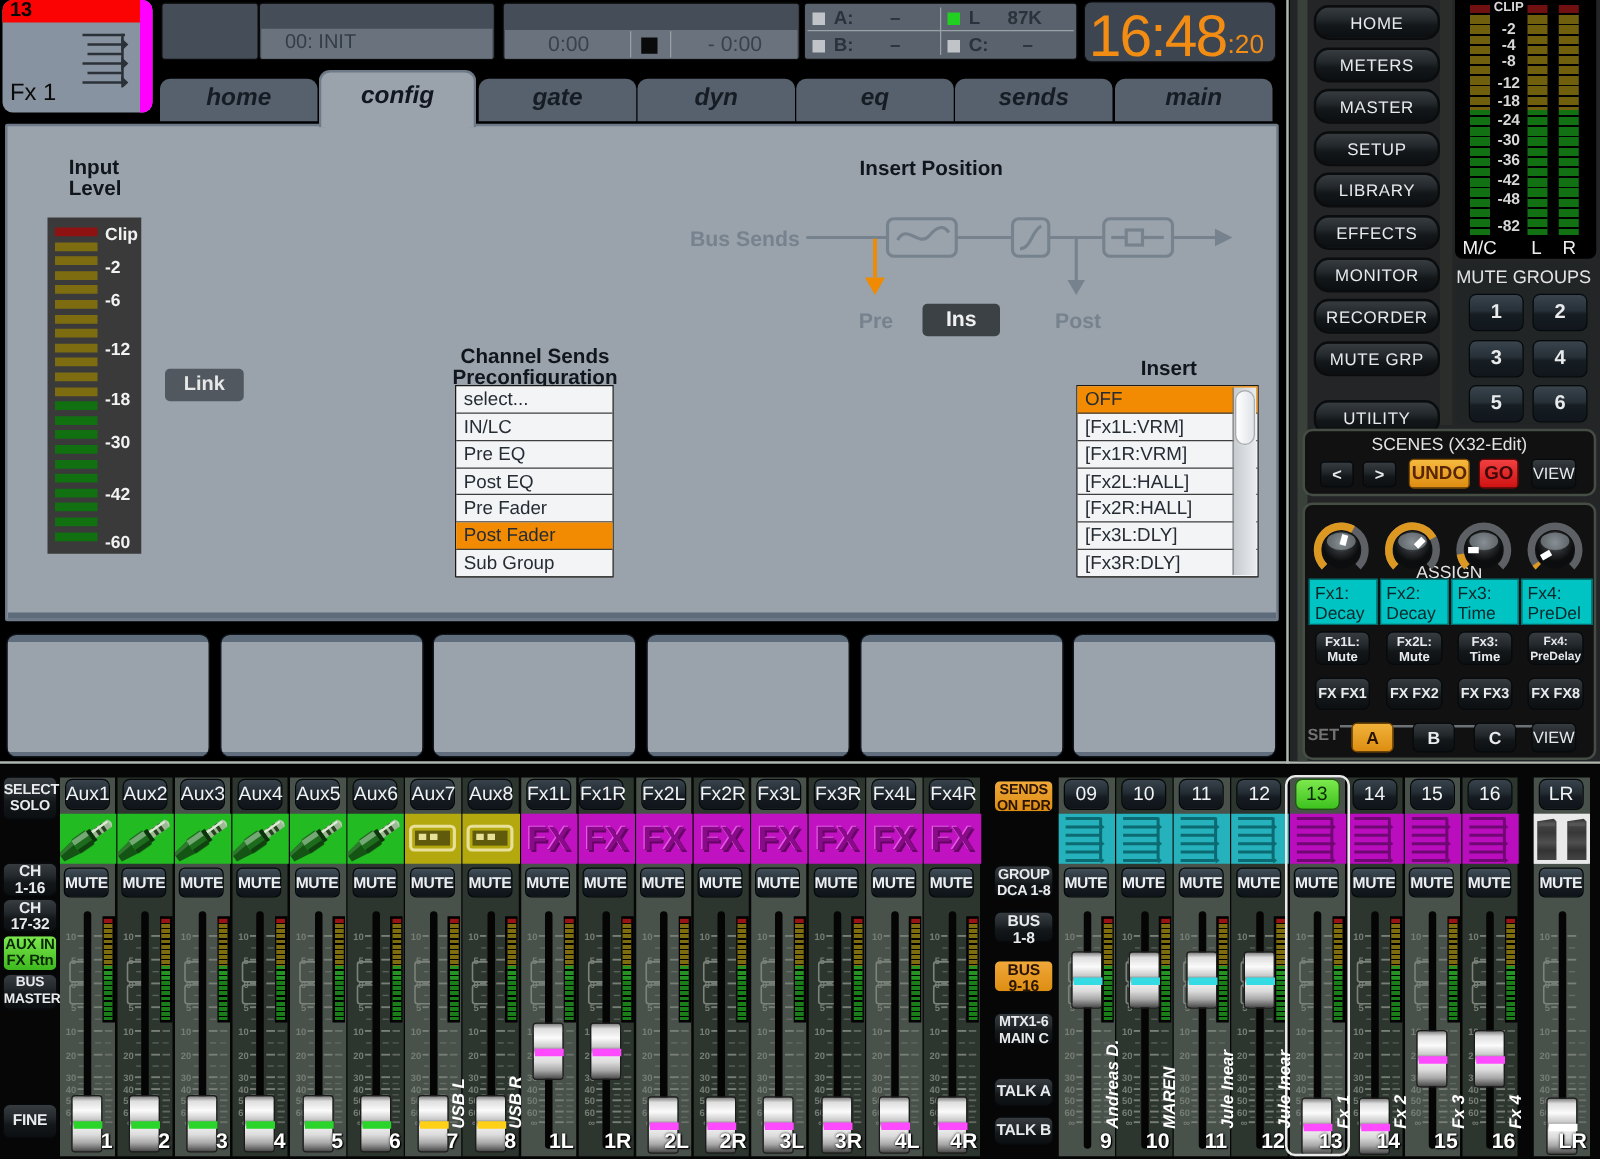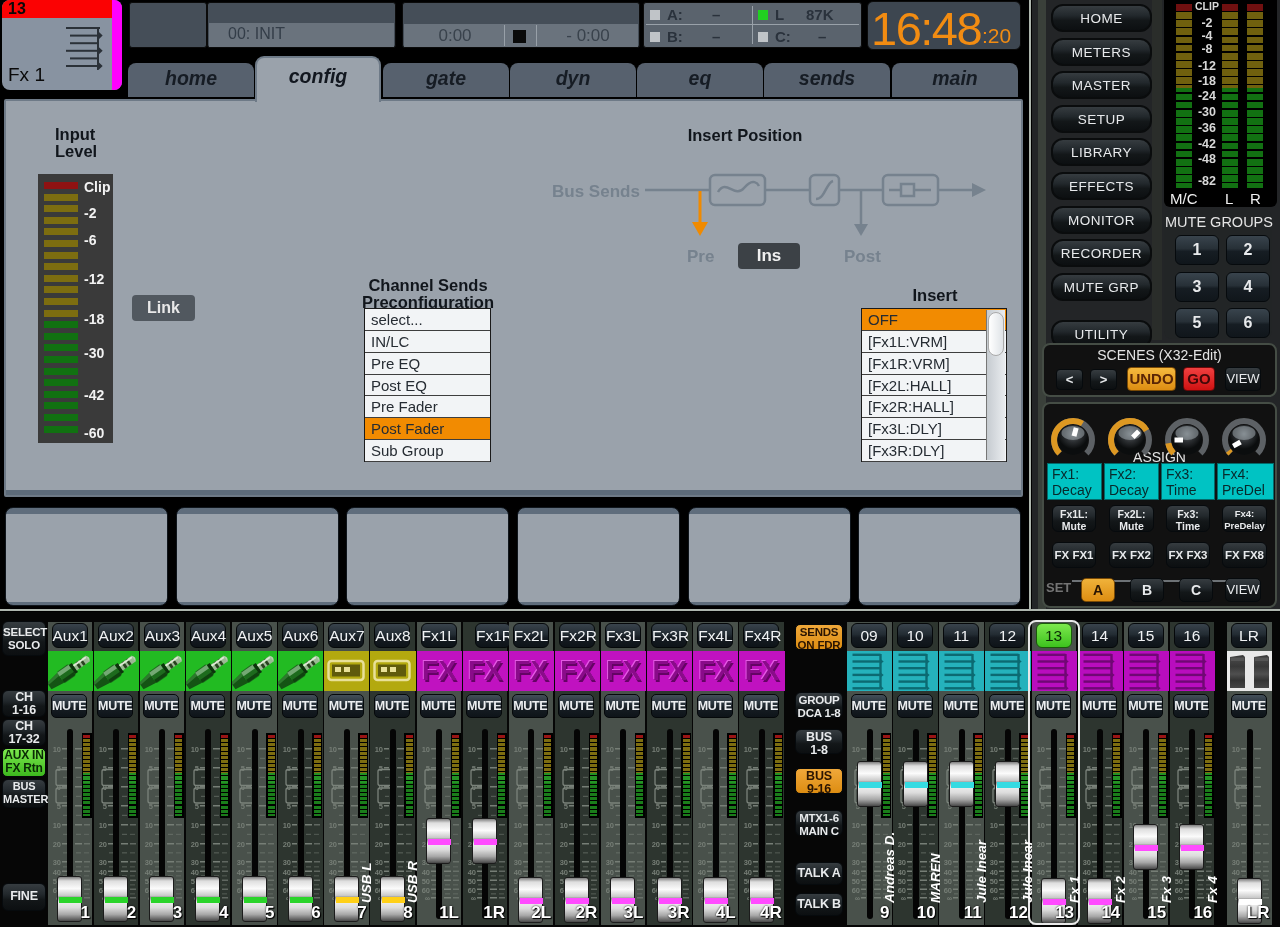--- a/index.html
+++ b/index.html
@@ -1123,21 +1123,21 @@
   </svg>
 <div class="track" style="left:436.0px;"></div>
 <div class="meter" style="left:450.5px;">
     <div></div>
   </div>
 <div class="cap" style="left:426.0px;top:818px;">
     <div class="stripe" style="background:#ff4bff;"></div>
   </div>
 <div class="num" style="left:416.5px;top:903px;width:42.5px;text-align:right;">1L</div>
 <div class="ab" style="left:462.6px;top:622px;width:44.5px;height:303px;background:#2d352f;"></div>
-<div class="chlbl" style="left:475px;text-align:center;">Fx1R</div>
+<div class="chlbl" style="left:463px;text-align:center;">Fx1R</div>
 <div class="scribble" style="left:462.6px;width:45.3px;background:#c012c0;color:#8a0b8a;font-weight:bold;font-size:27px;text-align:center;line-height:40px;text-shadow:-1px -1px 0 #e45ae4, 1.5px 1.5px 0 #640464;">FX</div>
 <div class="mute" style="left:466.1px;">MUTE</div>
 <svg class="ab" style="left:462.6px;top:722px;" width="44" height="203" viewBox="0 0 44 203">
     <g fill="#767e76">
       <text x="13" y="30.0" text-anchor="end" font-size="7.5" font-weight="bold" font-family="Liberation Sans">10</text>
       <rect x="14" y="26.0" width="5" height="1.5"></rect>
       <rect x="27" y="26.0" width="7" height="1.5"></rect>
       <text x="13" y="49.0" text-anchor="end" font-size="7.5" font-weight="bold" font-family="Liberation Sans">5</text>
       <rect x="14" y="45.0" width="5" height="1.5"></rect>
       <rect x="27" y="45.0" width="7" height="1.5"></rect>

